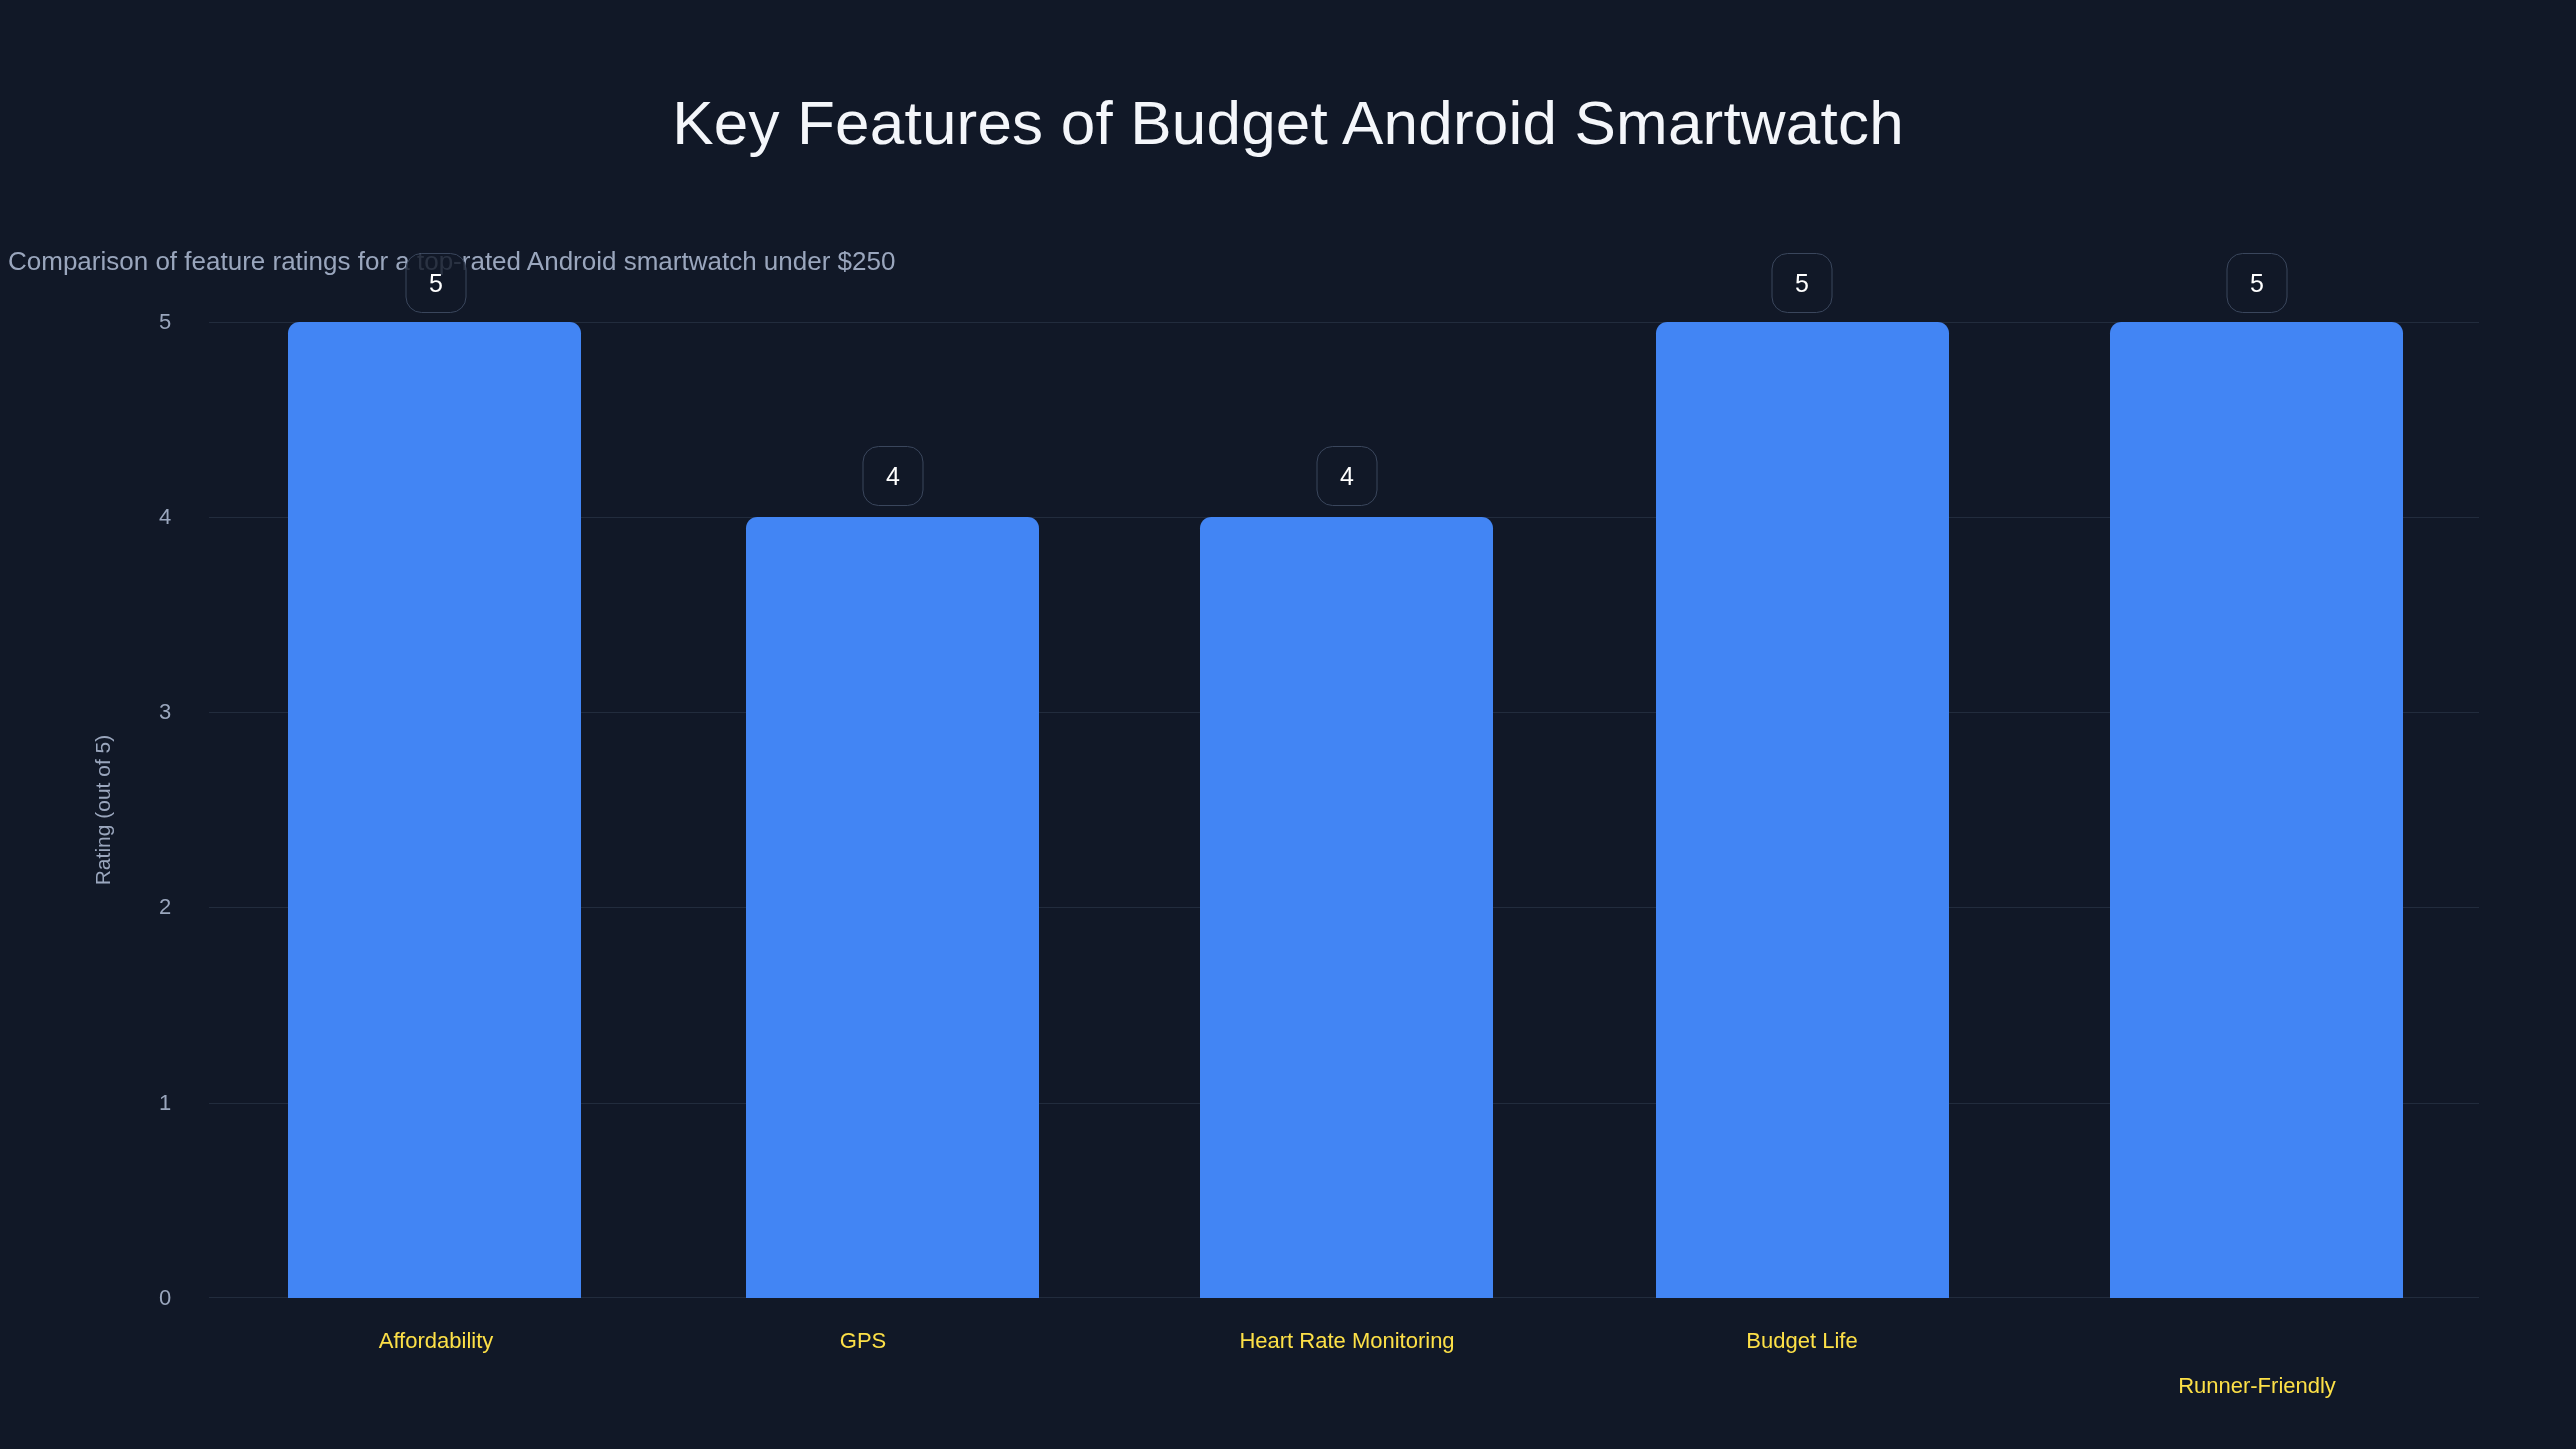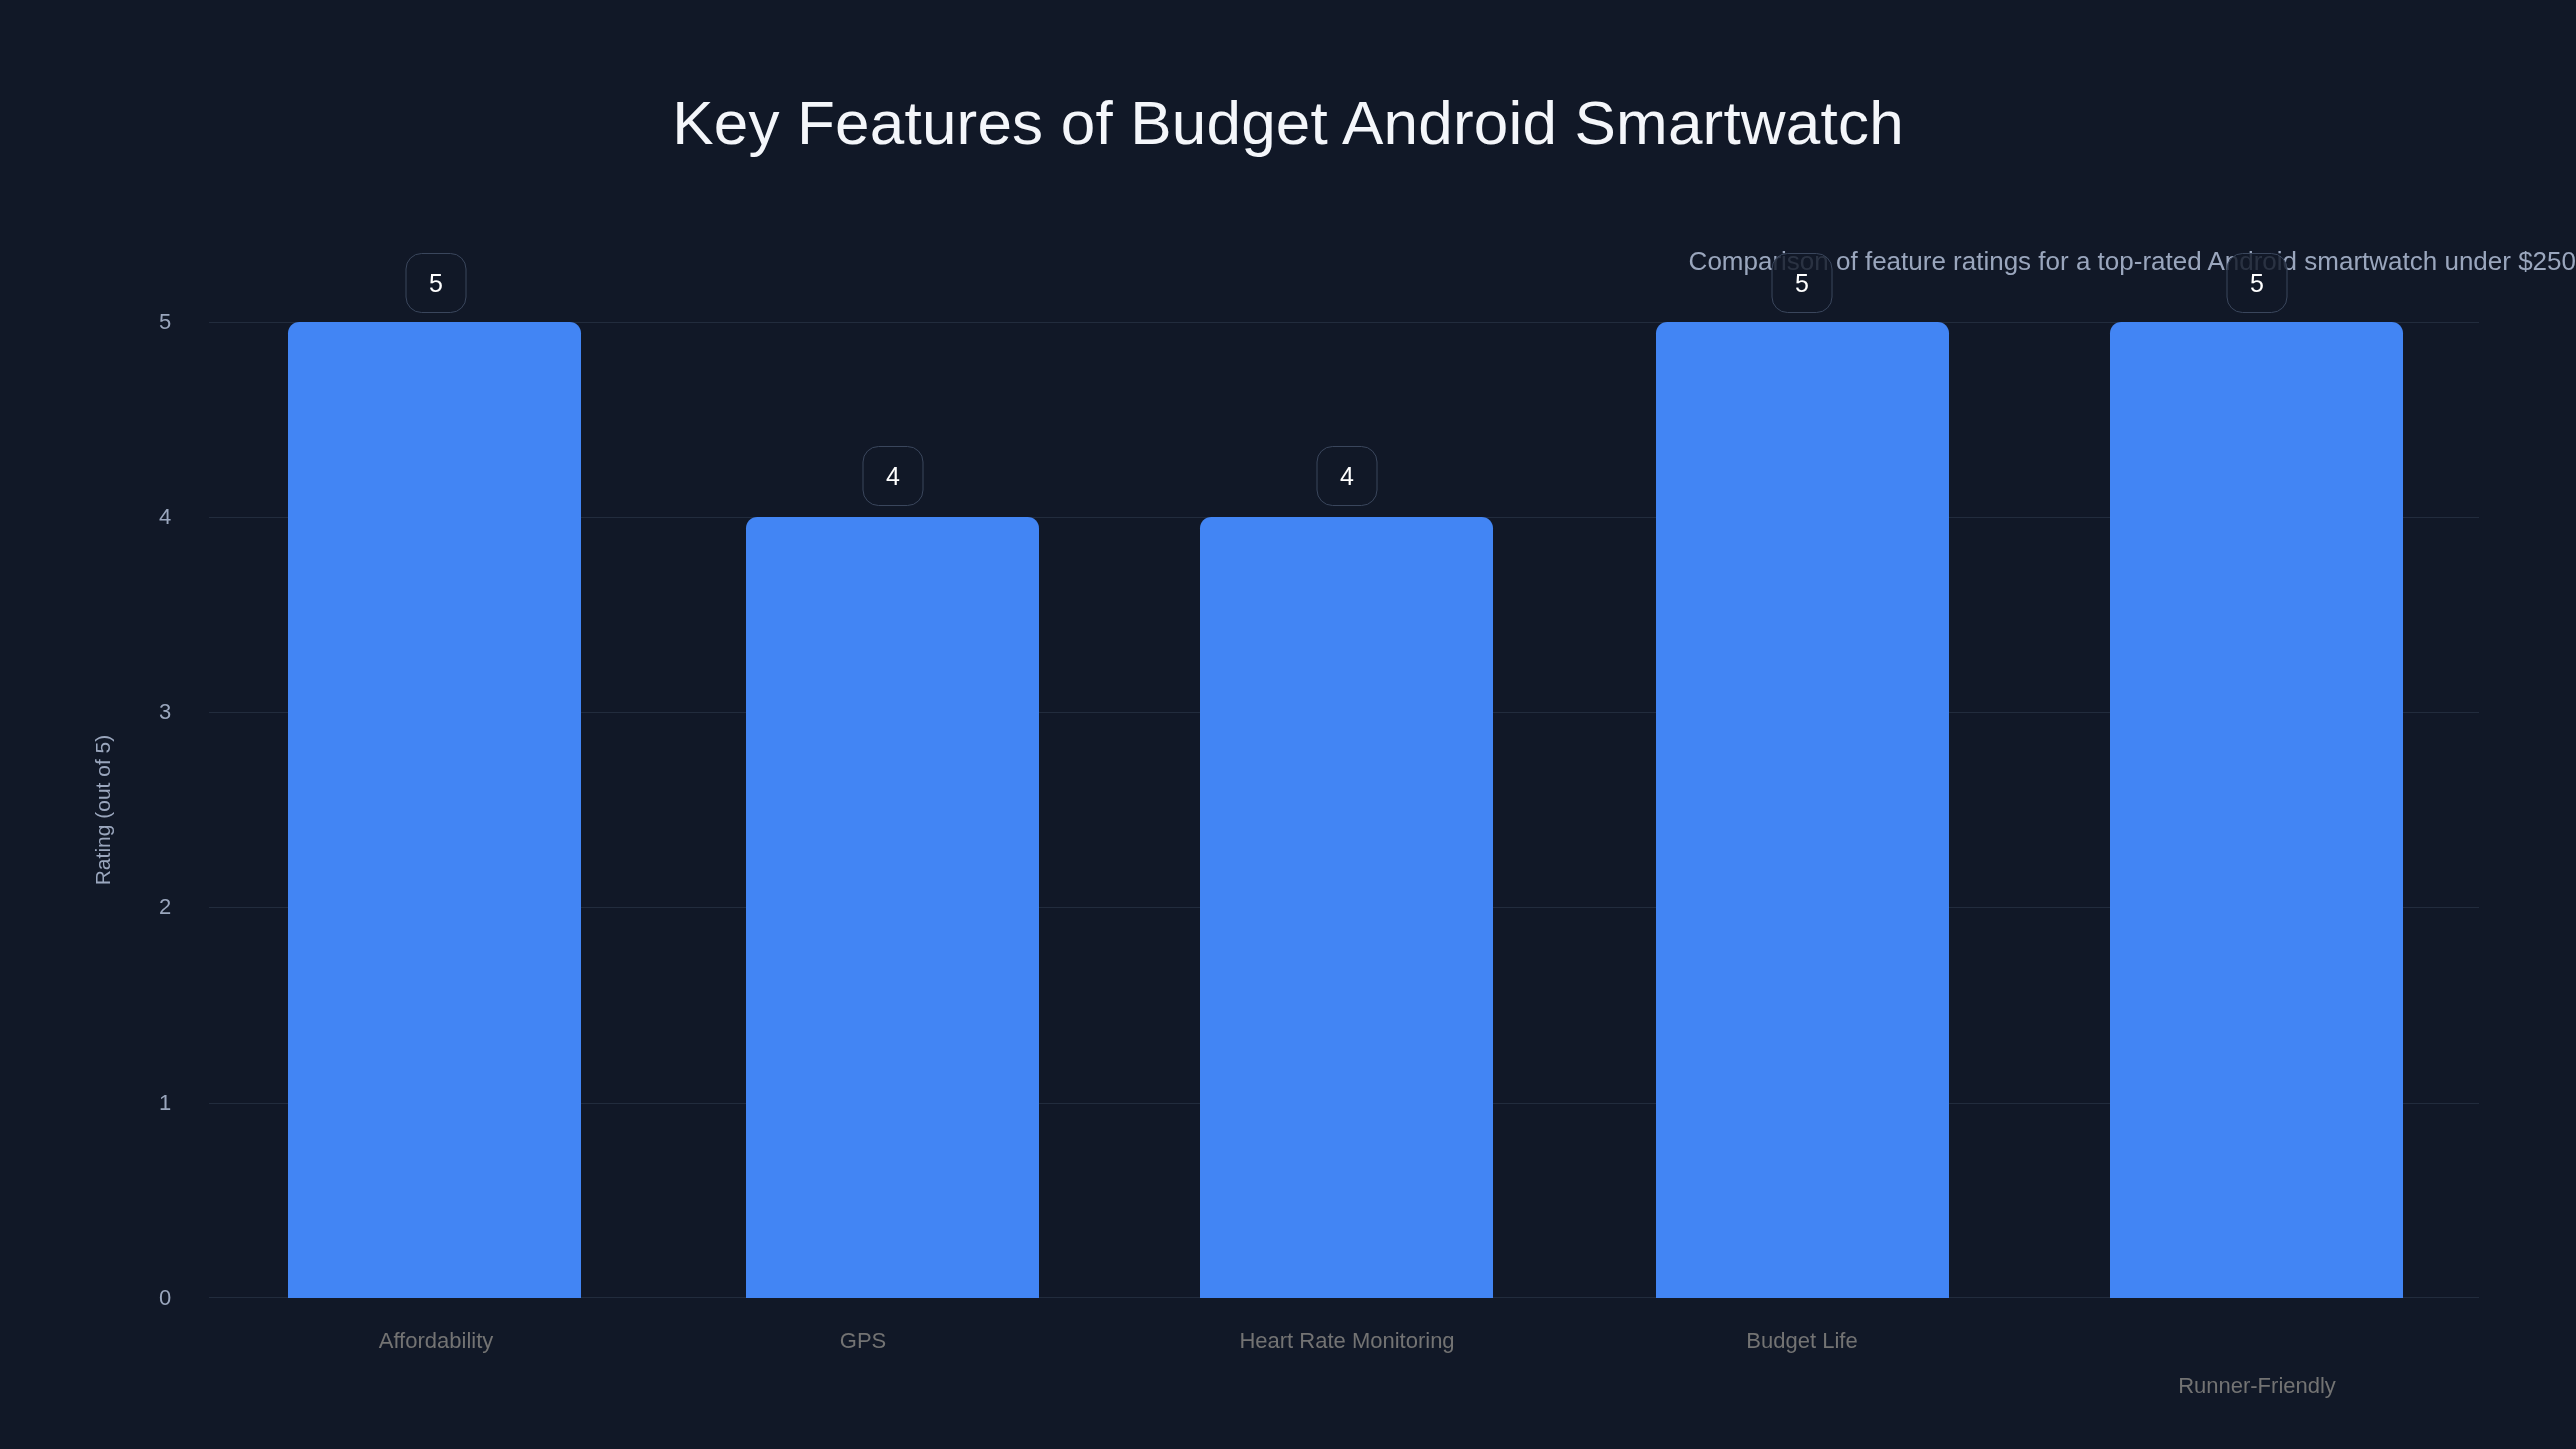--- a/index.html
+++ b/index.html
@@ -22,26 +22,25 @@
     text-align:center;
     font-size:62px;
     font-weight:400;
     color:#f4f6fa;
     letter-spacing:0.2px;
     line-height:1.1;
   }
   .chart-subtitle {
     position:absolute;
     left:8px; right:0; top:246px;
-    text-align:right;
+    text-align:left;
     font-size:26px;
     font-weight:400;
     color:#9aa6bd;
     line-height:1.2;
-    margin-left:27px;
   }
 
   
   .plot-area {
     position:absolute;
     left:209px;
     top:322px;
     width:2270px;
     height:976px;
   }
@@ -117,21 +116,21 @@
     justify-content:center;
     line-height:1;
   }
 
   
   .x-label {
     position:absolute;
     transform:translateX(-50%);
     top:1328px;
     font-size:22px;
-    color:#737373;
+    color:#fde047;
     white-space:nowrap;
     text-align:center;
   }
 </style>
 </head>
 <body>
 
 <div id="chart-root" style="background: rgb(17, 24, 39);">
 
   <div class="chart-title">Key Features of Budget Android Smartwatch</div>

